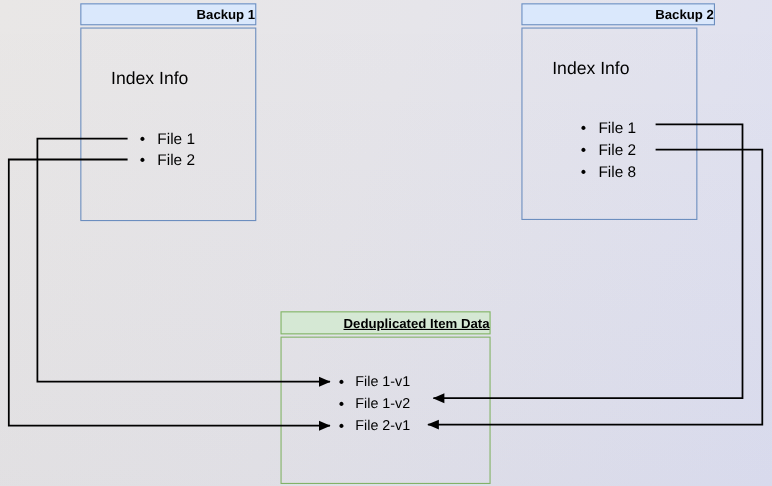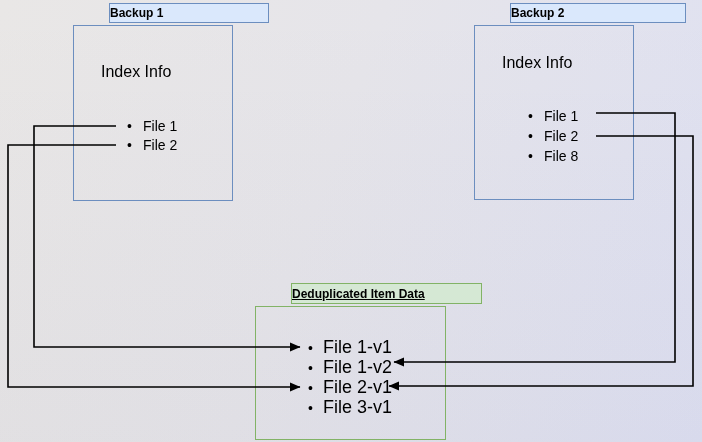--- a/index.html
+++ b/index.html
@@ -11,38 +11,38 @@
   }
   .canvas{
     position:relative;width:702px;height:442px;
     background:
       linear-gradient(rgba(30,30,60,0) 0%, rgba(30,30,60,0.03) 100%),
       linear-gradient(110deg,#e9e7e6 0%,#e6e5ea 45%,#dee0f2 100%);
   }
   .titlebox{
     position:absolute;box-sizing:border-box;
     border:1px solid #6c8ebf;background:#dae8fc;
-    display:flex;align-items:center;justify-content:flex-start;
-    font-size:12px;font-weight:bold;line-height:1;margin-left:36px;
+    display:flex;align-items:center;justify-content:flex-end;
+    font-size:12px;font-weight:bold;line-height:1;
   }
   .titlebox.green{border-color:#82b366;background:#d5e8d4;}
   .bodybox{
     position:absolute;box-sizing:border-box;
     border:1px solid #6c8ebf;background:transparent;
   }
   .bodybox.green{border-color:#82b366;}
   .subtitle{position:absolute;font-size:16px;line-height:20px;white-space:nowrap;}
   .filelist{position:absolute;}
   .fileitem{position:relative;white-space:nowrap;}
   .fileitem .bullet{position:absolute;display:inline-block;}
   .fileitem .bullet::before{content:"\2022";font-size:14px;}
   .b-list .fileitem{font-size:14px;height:19px;line-height:19px;padding-left:19px;}
   .b-list .bullet{left:3px;top:0;}
   .b2-list .fileitem{height:20px;line-height:20px;}
-  .d-list .fileitem{font-size:18px;height:20px;line-height:20px;padding-left:17px;}
+  .d-list .fileitem{font-size:13px;height:20px;line-height:20px;padding-left:17px;}
   .d-list .bullet{left:2px;top:0;}
   .wires{position:absolute;left:0;top:0;width:702px;height:442px;pointer-events:none;z-index:5;}
   .wires polyline{fill:none;stroke:#000;stroke-width:1.6;}
 </style>
 </head>
 <body>
 
 <div class="canvas">
 
   <div class="titlebox" style="left:73px;top:3px;width:160px;height:20px;">
@@ -93,24 +93,20 @@
         <span>File 1-v1</span>
       </div>
       <div class="fileitem">
         <span class="bullet"></span>
         <span>File 1-v2</span>
       </div>
       <div class="fileitem">
         <span class="bullet"></span>
         <span>File 2-v1</span>
       </div>
-      <div class="fileitem">
-        <span class="bullet"></span>
-        <span>File 3-v1</span>
-      </div>
     </div>
   </div>
 
   <svg class="wires" viewBox="0 0 702 442" xmlns="http://www.w3.org/2000/svg">
     <defs>
       <marker id="arrowhead" markerUnits="userSpaceOnUse" markerWidth="12" markerHeight="10" refX="10.5" refY="5" orient="auto">
         <path d="M0.5,0.5 L11,5 L0.5,9.5 Z" fill="#000"></path>
       </marker>
     </defs>
     <polyline points="116,126 34,126 34,347 300,347" marker-end="url(#arrowhead)"></polyline>

